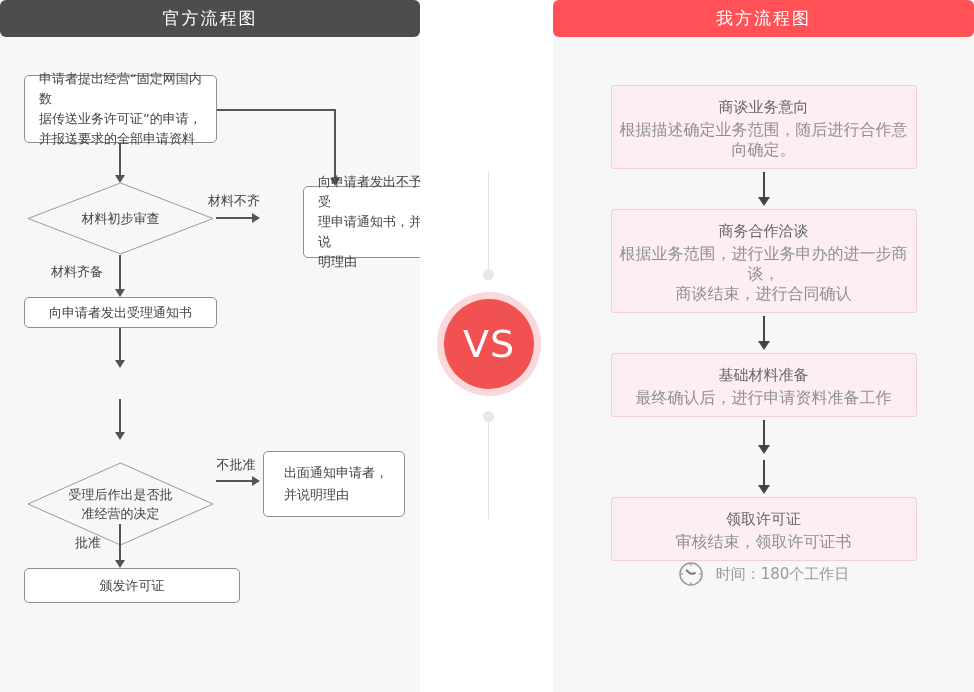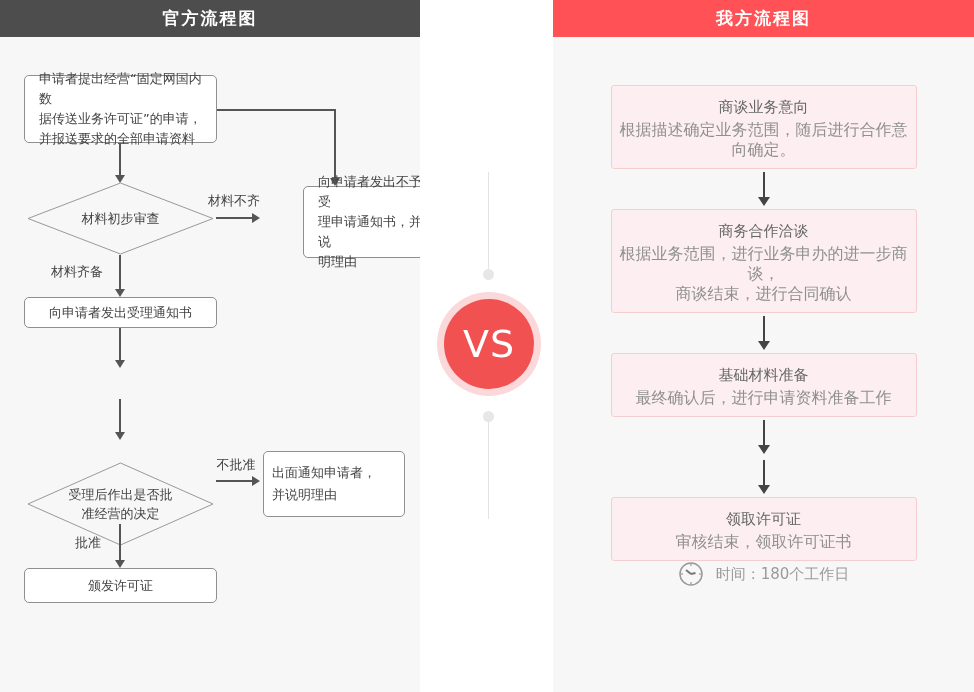--- a/index.html
+++ b/index.html
@@ -6,21 +6,21 @@
   html,body { width:974px; height:692px; }
   body { font-family:"DejaVu Sans","Liberation Sans",sans-serif; background:#ffffff; }
   .page { width:974px; height:692px; display:flex; overflow:hidden; }
 
   
   .panel { height:692px; background:#f7f7f7; position:relative; }
   .panel-left  { width:420px; }
   .panel-right { width:421px; }
   .panel-header {
     height:37px; display:flex; align-items:center; justify-content:center;
-    color:#ffffff; font-size:17px; font-weight:bold; letter-spacing:2px;
+    color:#ffffff; font-size:17px; font-weight:normal; letter-spacing:2px;border-radius:6px;
   }
   .panel-left  .panel-header { background:#4d4d4d; }
   .panel-right .panel-header { background:#ff5156; }
   .canvas { position:relative; width:100%; height:655px; }
 
   
   .obox {
     position:absolute; background:#ffffff; border:1px solid #8f8f8f; border-radius:5px;
     color:#444; font-size:13px; line-height:20px;
     display:flex; align-items:center; justify-content:center; text-align:center;
@@ -122,28 +122,28 @@
         <svg width="187" height="84" viewBox="0 0 187 84">
           <polygon points="93.5,1 186,42 93.5,83 1,42" fill="#f7f7f7" stroke="#999" stroke-width="1"></polygon>
         </svg>
         <div class="diamond-label">受理后作出是否批
 准经营的决定</div>
       </div>
 
       <div class="edge-label" style="left:214px; top:419px; width:44px;">不批准</div>
       <div class="hline" style="left:216px; top:443px; width:36px;"></div>
       <div class="head-right" style="left:252px; top:439px;"></div>
-      <div class="obox align-left" style="left:263px; top:414px; width:142px; height:66px; padding-left:8px; padding-right:4px; line-height:22px;">出面通知申请者，
+      <div class="obox align-left" style="left:263px; top:414px; width:142px; height:66px; padding-left:20px; padding-right:4px; line-height:22px;">出面通知申请者，
 并说明理由</div>
 
       <div class="edge-label" style="left:68px; top:497px; width:40px;">批准</div>
       <div class="vline" style="left:119px; top:487px; height:37px;"></div>
       <div class="head-down" style="left:115px; top:523px;"></div>
 
-      <div class="obox" style="left:24px; top:531px; width:193px; height:35px;">颁发许可证</div>
+      <div class="obox" style="left:24px; top:531px; width:216px; height:35px;">颁发许可证</div>
     </div>
   </section>
 
   <div class="divider">
     <div class="div-line top"></div>
     <div class="div-dot top"></div>
     <div class="vs-outer">
       <div class="vs-inner">VS</div>
     </div>
     <div class="div-dot bottom"></div>

